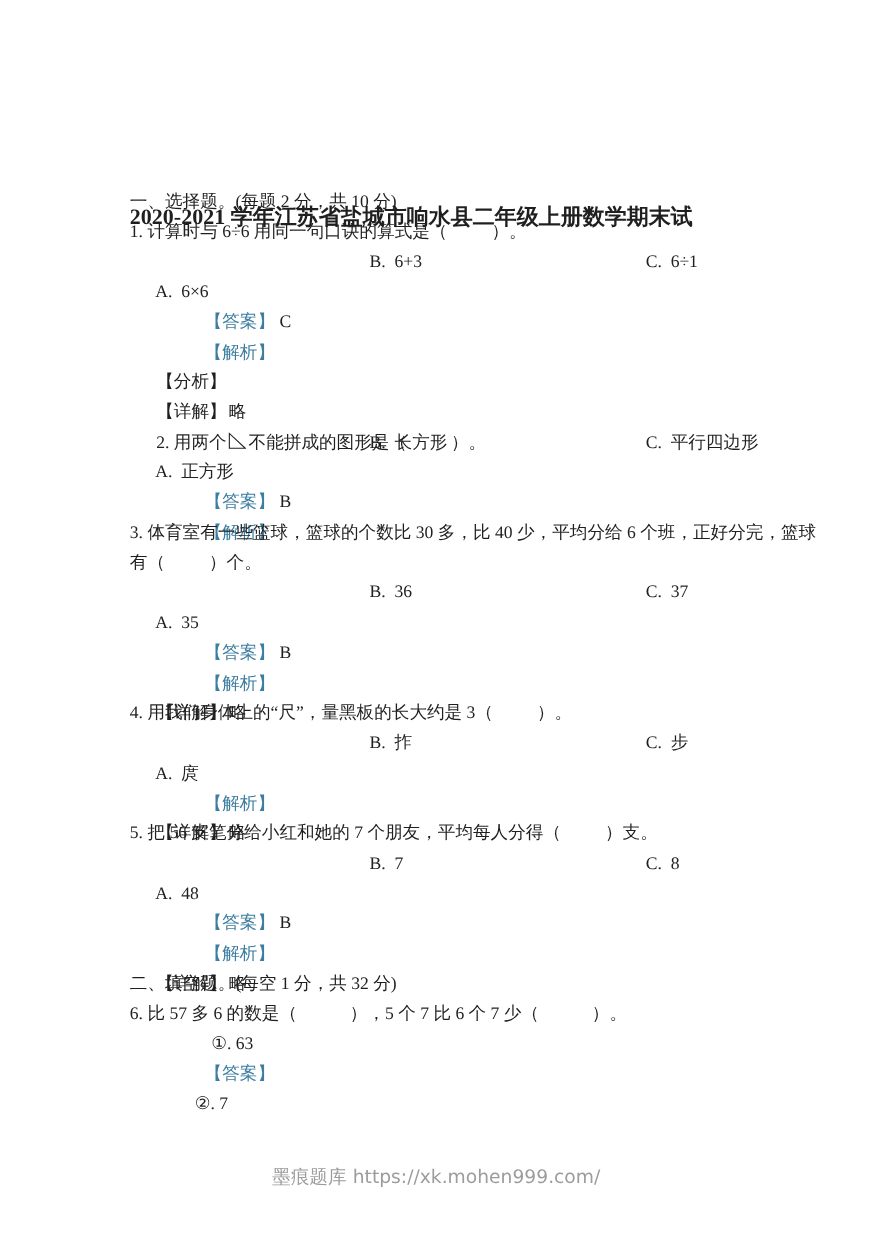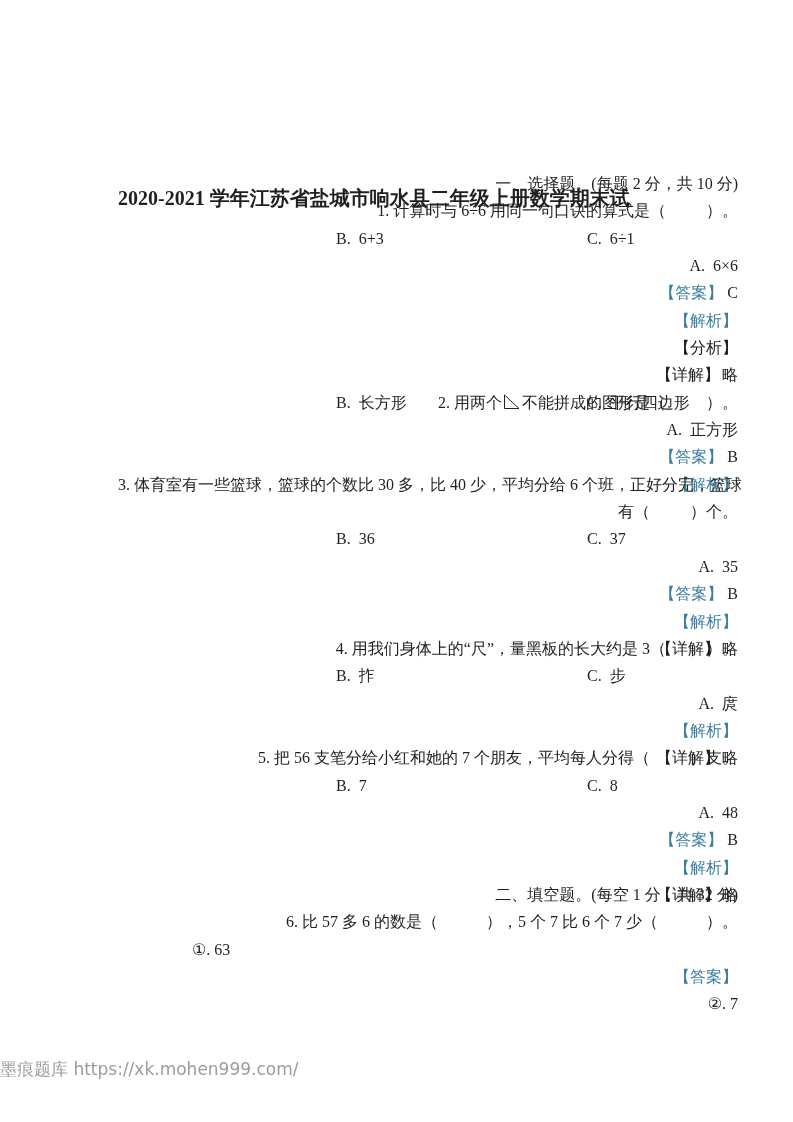--- a/index.html
+++ b/index.html
@@ -29,21 +29,20 @@
     font-size:20px;
     font-weight:bold;
     line-height:45px;
     white-space:pre;
   }
   .doc-body{
     position:absolute;
     left:118px;top:170px;
     width:620px;
     font-size:16px;
-    text-align:right;
   }
   .line{
     position:relative;
     height:27.35px;
     line-height:27.35px;
     white-space:pre;
   }
   .opt-b{position:absolute;left:218px;top:0;}
   .opt-c{position:absolute;left:433px;top:0;margin-left:36px;}
   .lbl-blue{color:var(--label-blue);margin-left:44px;}
@@ -53,20 +52,21 @@
   .q6-line2{padding-left:35px;}
   .tri-icon{
     display:inline-block;
     vertical-align:-2px;
     margin:0 2px 0 1px;
   }
   .footer{
     position:absolute;
     left:0;top:1058px;
     width:793px;
+    text-align:center;
     font-family:"DejaVu Sans","Liberation Sans",sans-serif;
     font-size:17px;
     color:var(--footer-gray);
     white-space:pre;
   }
 </style>
 </head>
 <body>
 
 <div class="page">

